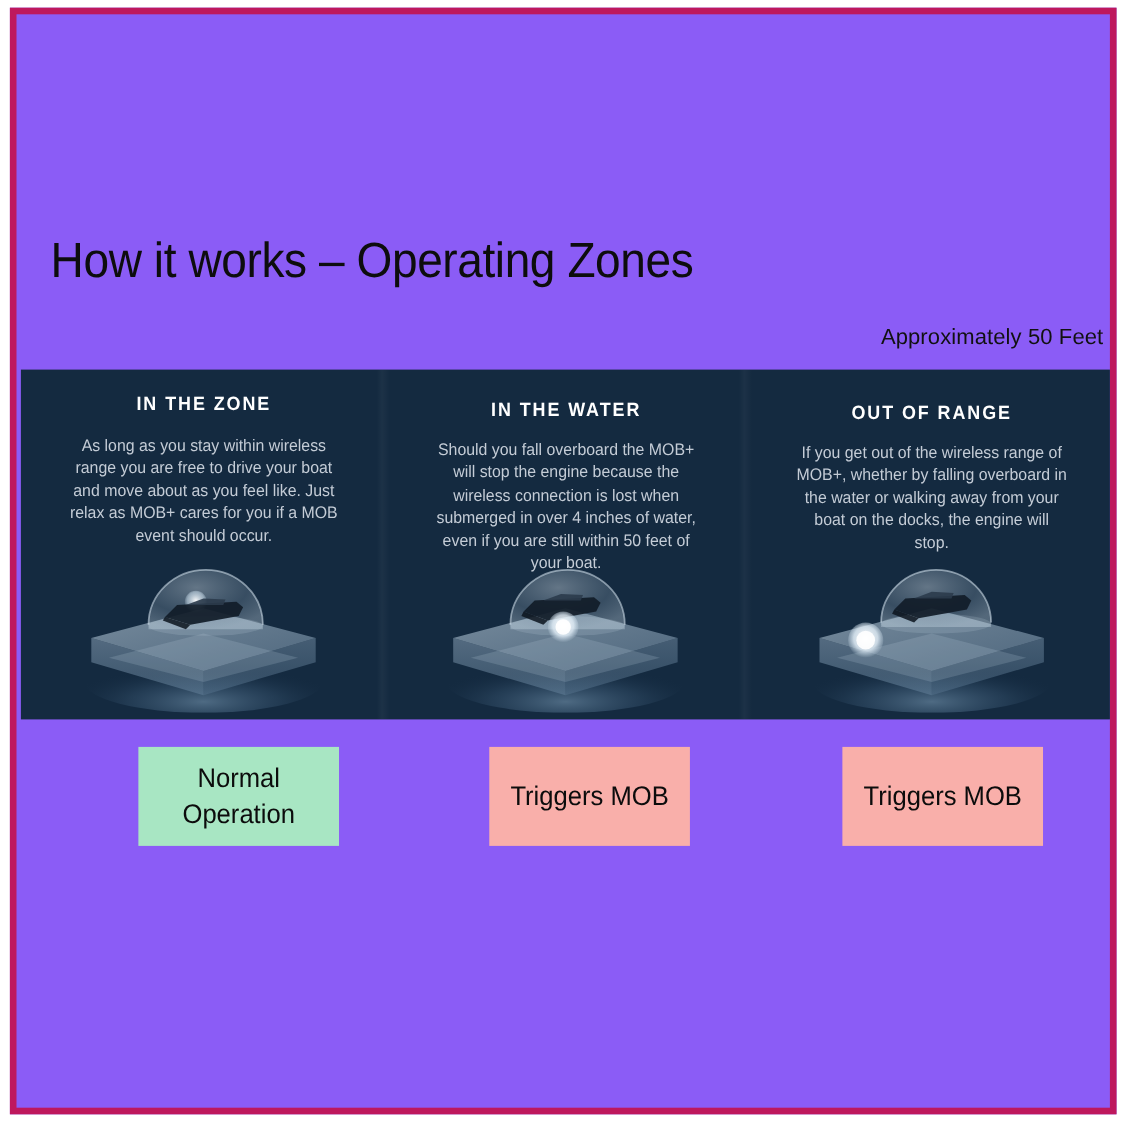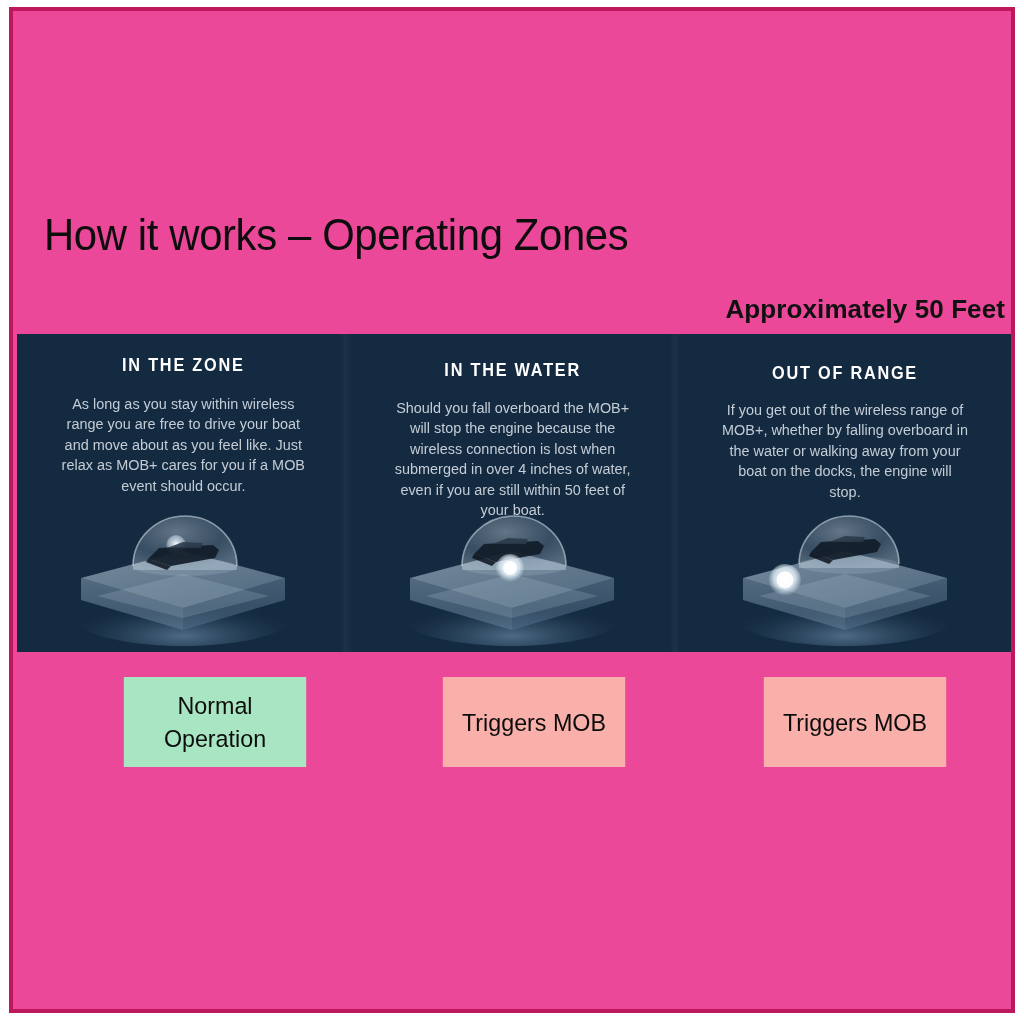--- a/index.html
+++ b/index.html
@@ -15,22 +15,22 @@
     overflow: hidden;
   }
 
   
   #slide-frame {
     position: absolute;
     left: 9px;
     top: 7px;
     width: 1006px;
     height: 1006px;
-    background: #ec4899;
-    border: 4px solid #be185d;
+    background: #8b5cf6;
+    border: 6px solid #be185d;
     box-sizing: border-box;
     overflow: hidden;
   }
 
   
   #slide-title {
     position: absolute;
     left: 31px;
     top: 198px;
     font-family: "Liberation Sans", sans-serif;
@@ -42,22 +42,22 @@
     transform: scaleX(0.93);
     transform-origin: left center;
   }
 
   
   #range-callout {
     position: absolute;
     right: 6px;
     top: 283px;
     font-family: "Liberation Sans", sans-serif;
-    font-size: 26px;
-    font-weight: 700;
+    font-size: 20px;
+    font-weight: 400;
     color: #111111;
     white-space: nowrap;
     letter-spacing: 0.1px;
   }
 
   
   #zone-banner {
     position: absolute;
     left: 4px;
     top: 323px;

